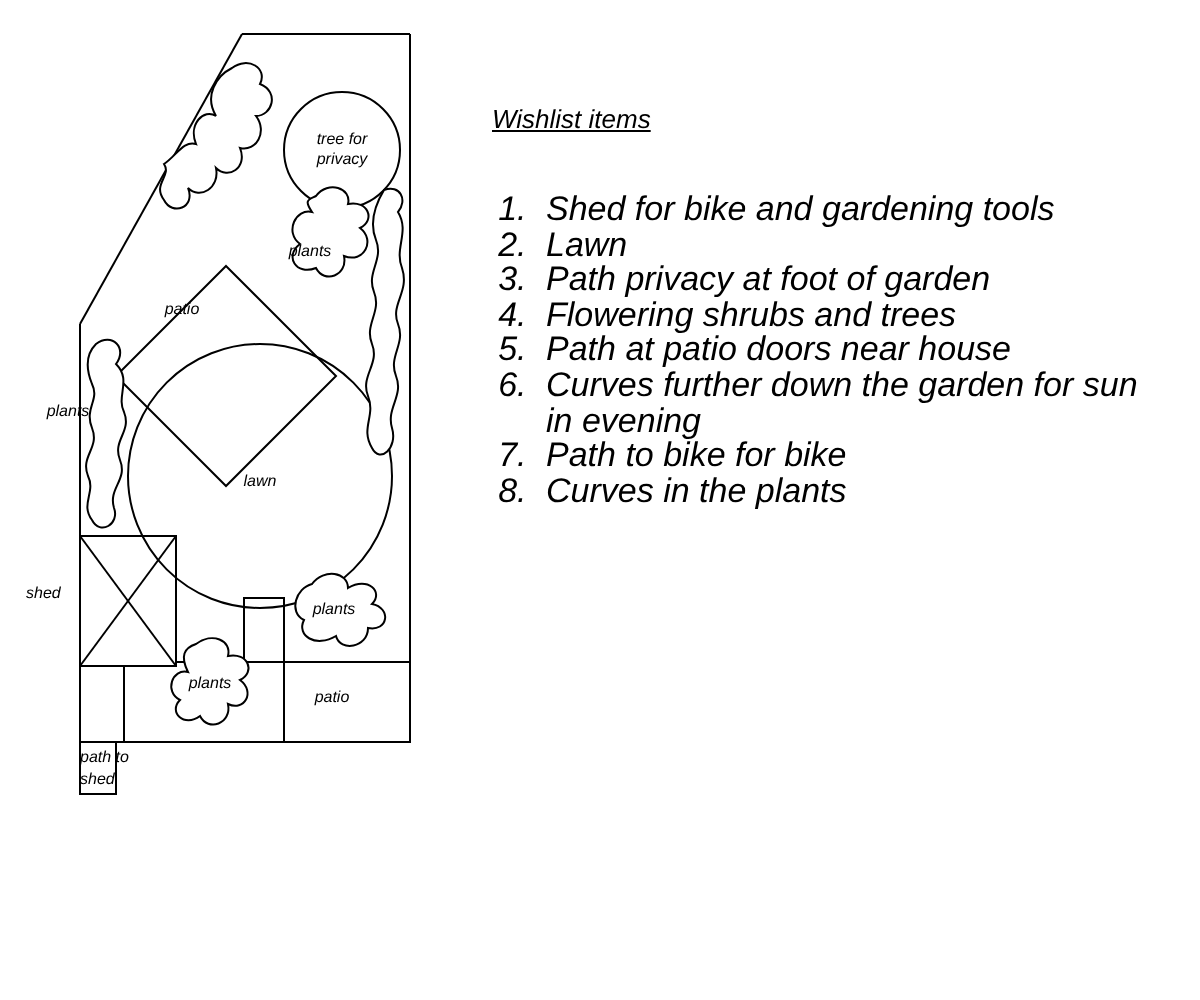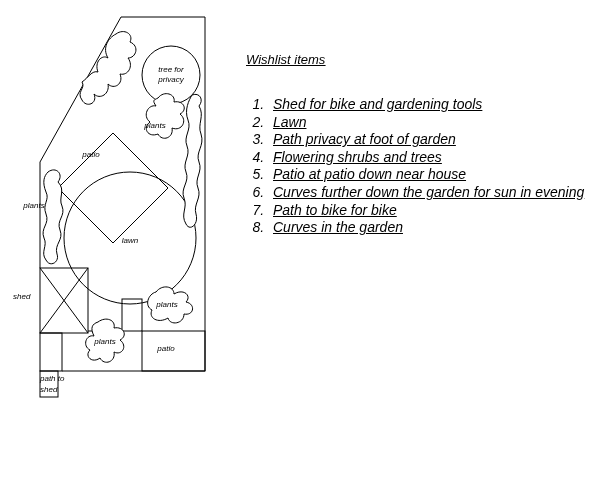--- a/index.html
+++ b/index.html
@@ -4,23 +4,23 @@
 <style>
   html,body{margin:0;padding:0;background:#fff;}
   .canvas{position:relative;width:600px;height:500px;background:#ffffff;overflow:hidden;
           font-family:"Liberation Sans",sans-serif;color:#000;}
   .plan-svg{position:absolute;left:0;top:0;}
   .plan-svg path,.plan-svg rect,.plan-svg circle,.plan-svg polygon,.plan-svg line{
     fill:none;stroke:#000;stroke-width:1;}
   .plan-svg .blob{fill:#ffffff;}
   .plan-svg text{fill:#000;stroke:none;font-family:"Liberation Sans",sans-serif;
     font-style:italic;font-size:8px;}
-  .wishlist{position:absolute;left:246px;top:52px;width:340px;font-style:italic;text-decoration:underline;}
+  .wishlist{position:absolute;left:246px;top:52px;width:340px;font-style:italic;}
   .wishlist-title{font-size:13px;font-weight:normal;text-decoration:underline;margin:0;}
-  .wishlist-items{margin:29px 0 0 0;padding-left:22px;font-size:14px;line-height:17.6px;}
+  .wishlist-items{margin:29px 0 0 0;padding-left:22px;font-size:17px;line-height:17.6px;}
   .wishlist-items li{padding-left:5px;}
 </style>
 </head>
 <body>
 
 <div class="canvas">
 
   <svg class="plan-svg" width="600" height="500" viewBox="0 0 600 500">
 
     <line x1="40" y1="162" x2="121" y2="17"></line>
@@ -87,20 +87,20 @@
     <text x="40" y="392" text-anchor="start">shed</text>
   </svg>
 
   <div class="wishlist">
     <h2 class="wishlist-title">Wishlist items</h2>
     <ol class="wishlist-items">
       <li>Shed for bike and gardening tools</li>
       <li>Lawn</li>
       <li>Path privacy at foot of garden</li>
       <li>Flowering shrubs and trees</li>
-      <li>Patio at patio down near house</li>
+      <li>Path at patio doors near house</li>
       <li>Curves further down the garden for sun in evening</li>
       <li>Path to bike for bike</li>
-      <li>Curves in the garden</li>
+      <li>Curves in the plants</li>
     </ol>
   </div>
 
 </div>
 
 </body></html>

